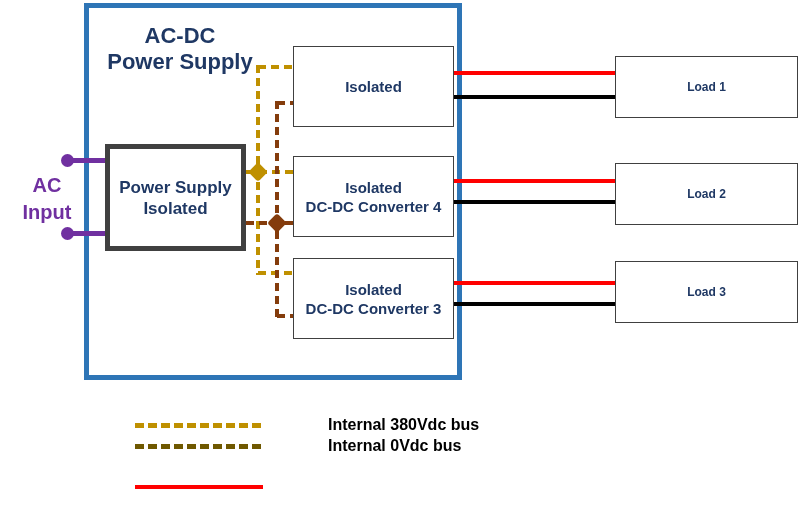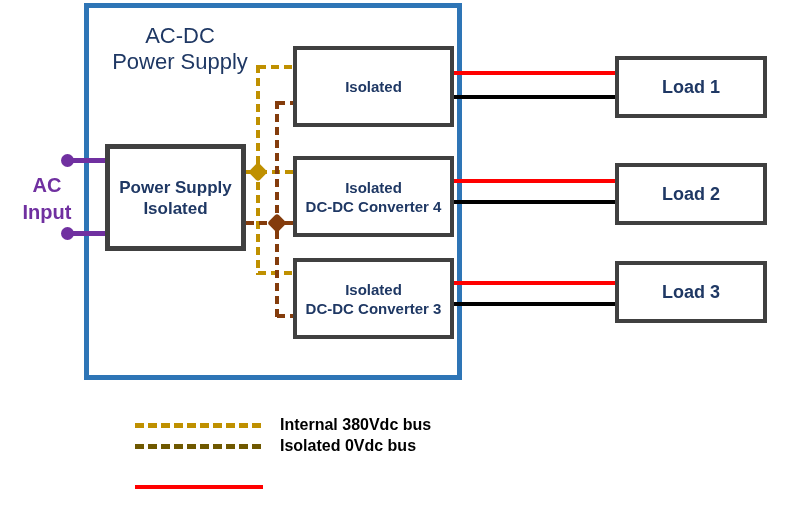--- a/index.html
+++ b/index.html
@@ -4,38 +4,38 @@
 <style>
   html,body{margin:0;padding:0;background:#fff;}
   #canvas{
     position:relative;width:800px;height:506px;background:#ffffff;
     font-family:"Liberation Sans",sans-serif;overflow:hidden;
   }
   .abs{position:absolute;box-sizing:border-box;}
   
   .bluebox{
     position:absolute;box-sizing:border-box;background:#ffffff;
-    border:4px solid #404040;display:flex;flex-direction:column;
+    border:1px solid #404040;display:flex;flex-direction:column;
     align-items:center;justify-content:center;text-align:center;
     color:#1F3864;font-weight:bold;z-index:3;
   }
   #outer-box{
     position:absolute;box-sizing:border-box;border:5px solid #2E75B6;
     background:#ffffff;left:84px;top:3px;width:378px;height:377px;z-index:1;
   }
   #psc-box{left:105px;top:144px;width:141px;height:107px;border-width:5px;
     font-size:17px;line-height:21px;}
   .conv{left:293px;width:161px;height:81px;font-size:15px;line-height:19px;}
   #conv1{top:46px;} #conv2{top:156px;} #conv3{top:258px;}
-  .load{left:615px;width:152px;height:62px;font-size:18px;}
+  .load{left:615px;width:183px;height:62px;font-size:12px;}
   #load1{top:56px;} #load2{top:163px;} #load3{top:261px;}
   
   #main-title{
     left:96px;top:23px;width:168px;text-align:center;color:#1F3864;
-    font-weight:normal;font-size:22px;line-height:26px;z-index:2;
+    font-weight:bold;font-size:22px;line-height:26px;z-index:2;
   }
   #ac-label{
     left:10px;top:172px;width:74px;text-align:center;color:#7030A0;
     font-weight:bold;font-size:20px;line-height:27px;z-index:2;
   }
   
   .wire{position:absolute;z-index:2;}
   .purple{background:#7030A0;height:5px;}
   .pdot{position:absolute;width:13px;height:13px;border-radius:50%;
     background:#7030A0;z-index:2;}
@@ -46,21 +46,21 @@
   .gold-v{background:repeating-linear-gradient(180deg,#BF9000 0 8px,transparent 8px 13px);width:4px;}
   .gold-h{background:repeating-linear-gradient(90deg,#BF9000 0 8px,transparent 8px 13px);height:4px;}
   .brown-v{background:repeating-linear-gradient(180deg,#843C0C 0 8px,transparent 8px 13px);width:4px;}
   .brown-h{background:repeating-linear-gradient(90deg,#843C0C 0 8px,transparent 8px 13px);height:4px;}
   .diamond{position:absolute;width:14px;height:14px;transform:rotate(45deg);
     border-radius:3px;z-index:2;}
   .diamond.gold{background:#BF9000;}
   .diamond.brown{background:#843C0C;}
   
   .legend-row{position:absolute;left:135px;height:20px;display:flex;
-    align-items:center;z-index:2;}
+    align-items:center;z-index:2;gap:48px;}
   .swatch{width:128px;margin-right:17px;flex:0 0 auto;}
   .sw-dash1{height:5px;background:repeating-linear-gradient(90deg,#BF9000 0 9px,transparent 9px 13px);}
   .sw-dash2{height:5px;background:repeating-linear-gradient(90deg,#6F5800 0 9px,transparent 9px 13px);}
   .sw-black{height:4px;background:#000000;}
   .sw-red{height:4px;background:#FF0000;}
   .legend-label{font-size:16px;font-weight:bold;color:#000000;white-space:nowrap;}
 </style>
 </head>
 <body>
 
@@ -127,19 +127,19 @@
   <div id="load3" class="bluebox load">
     <div>Load 3</div>
   </div>
 
   <div class="legend-row" style="top:415px;">
     <div class="swatch sw-dash1"></div>
     <div class="legend-label">Internal 380Vdc bus</div>
   </div>
   <div class="legend-row" style="top:436px;">
     <div class="swatch sw-dash2"></div>
-    <div class="legend-label">Isolated 0Vdc bus</div>
+    <div class="legend-label">Internal 0Vdc bus</div>
   </div>
   <div class="legend-row" style="top:477px;">
     <div class="swatch sw-red"></div>
   </div>
 
 </div>
 
 </body></html>

